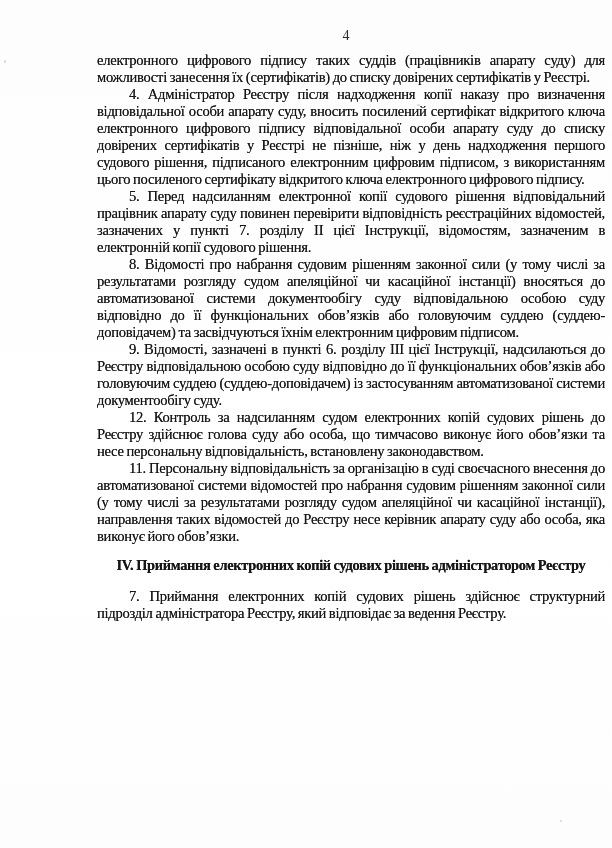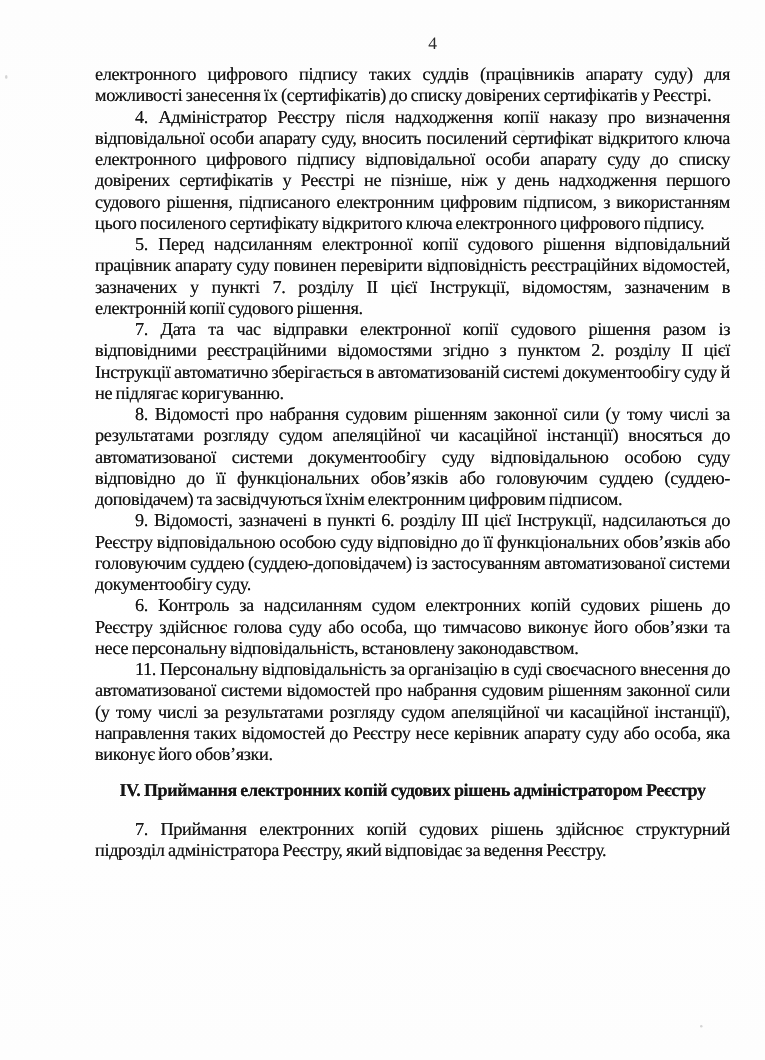--- a/index.html
+++ b/index.html
@@ -25,21 +25,21 @@
     top: 28px;
     left: 92px;
     width: 508px;
     text-align: center;
     font-size: 14px;
     color: #2a2a2a;
   }
   .content {
     position: absolute;
     top: 52px;
-    left: 76px;
+    left: 97px;
     width: 508px;
     font-family: Liberation Serif, serif;
   }
   .para {
     margin: 0;
     text-align: justify;
     text-indent: 32px;
     font-size: 14.6px;
     line-height: 17px;
     letter-spacing: -0.28px;
@@ -85,27 +85,26 @@
 
     <p class="para no-indent">електронного цифрового підпису таких суддів (працівників апарату суду) для можливості занесення їх (сертифікатів) до списку довірених сертифікатів у Реєстрі.</p>
 
     <div>
 
         <p class="para">4. Адміністратор Реєстру після надходження копії наказу про визначення відповідальної особи апарату суду, вносить посилений сертифікат відкритого ключа електронного цифрового підпису відповідальної особи апарату суду до списку довірених сертифікатів у Реєстрі не пізніше, ніж у день надходження першого судового рішення, підписаного електронним цифровим підписом, з використанням цього посиленого сертифікату відкритого ключа електронного цифрового підпису.</p>
 
         <p class="para">5. Перед надсиланням електронної копії судового рішення відповідальний працівник апарату суду повинен перевірити відповідність реєстраційних відомостей, зазначених у пункті 7. розділу II цієї Інструкції, відомостям, зазначеним в електронній копії судового рішення.</p>
 
 
-        <p class="para">7. Дата та час відправки електронної копії судового рішення разом із відповідними реєстраційними відомостями згідно з пунктом 2. розділу II цієї Інструкції автоматично зберігається в автоматизованій системі документообігу суду й не підлягає коригуванню.</p>
 
         <p class="para">8. Відомості про набрання судовим рішенням законної сили (у тому числі за результатами розгляду судом апеляційної чи касаційної інстанції) вносяться до автоматизованої системи документообігу суду відповідальною особою суду відповідно до її функціональних обов’язків або головуючим суддею (суддею-доповідачем) та засвідчуються їхнім електронним цифровим підписом.</p>
 
         <p class="para">9. Відомості, зазначені в пункті 6. розділу III цієї Інструкції, надсилаються до Реєстру відповідальною особою суду відповідно до її функціональних обов’язків або головуючим суддею (суддею-доповідачем) із застосуванням автоматизованої системи документообігу суду.</p>
 
-        <p class="para">6. Контроль за надсиланням судом електронних копій судових рішень до Реєстру здійснює голова суду або особа, що тимчасово виконує його обов’язки та несе персональну відповідальність, встановлену законодавством.</p>
+        <p class="para">12. Контроль за надсиланням судом електронних копій судових рішень до Реєстру здійснює голова суду або особа, що тимчасово виконує його обов’язки та несе персональну відповідальність, встановлену законодавством.</p>
 
         <p class="para">11. Персональну відповідальність за організацію в суді своєчасного внесення до автоматизованої системи відомостей про набрання судовим рішенням законної сили (у тому числі за результатами розгляду судом апеляційної чи касаційної інстанції), направлення таких відомостей до Реєстру несе керівник апарату суду або особа, яка виконує його обов’язки.</p>
       </div>
 
     <div class="heading-wrap">
       <h2 class="heading">IV. Приймання електронних копій судових рішень адміністратором Реєстру</h2>
     </div>
 
     <div>
 

